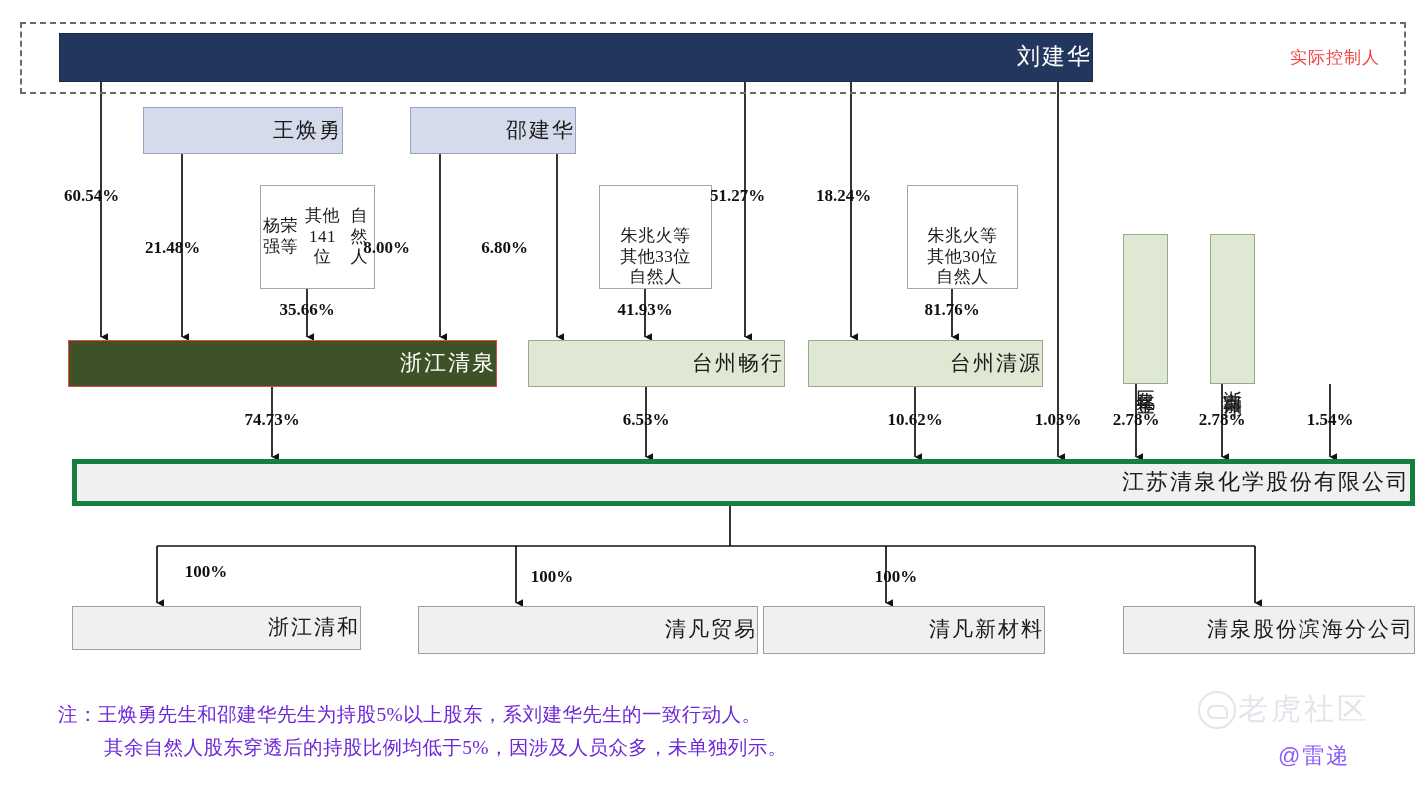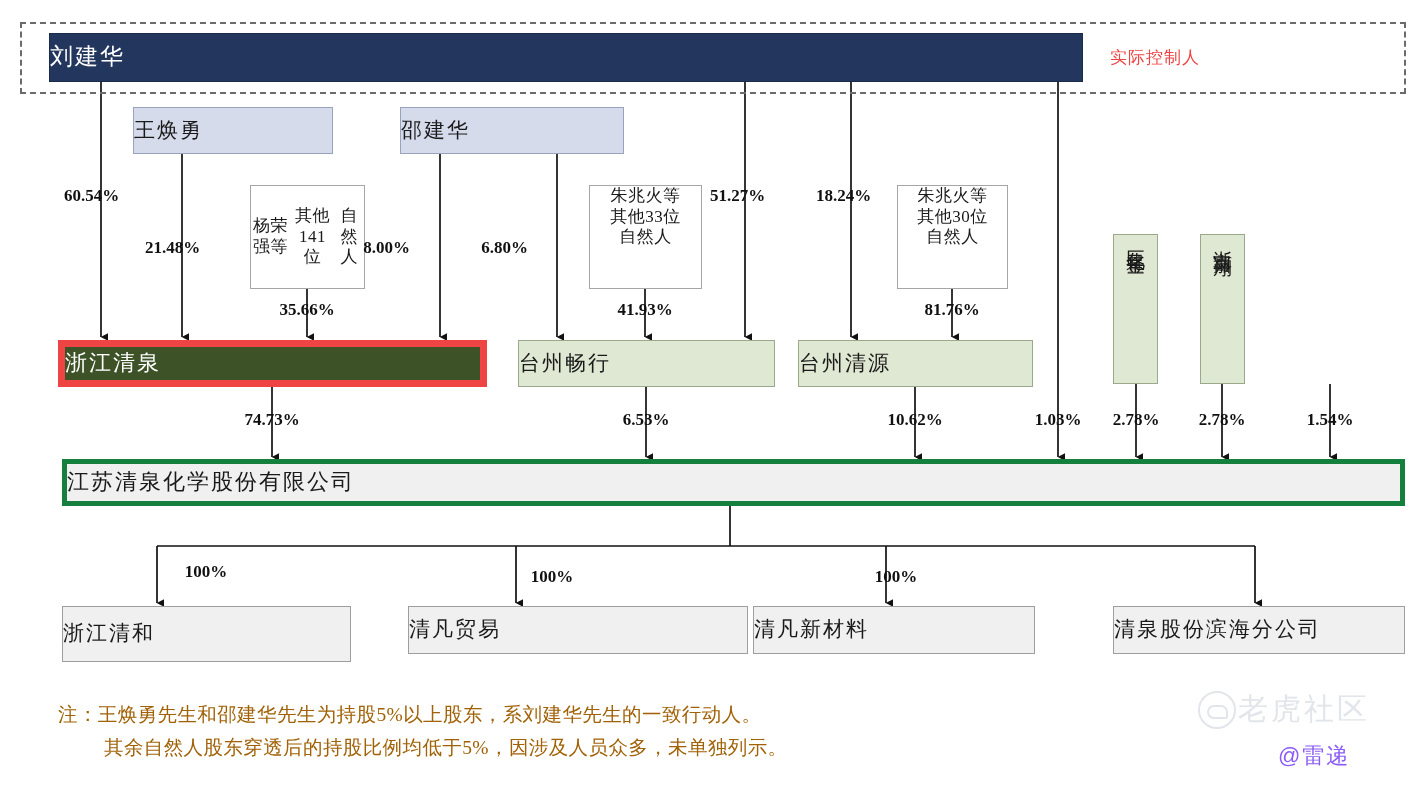--- a/index.html
+++ b/index.html
@@ -20,24 +20,25 @@
     left: 0; top: 0;
     width: 1426px;
     height: 788px;
     pointer-events: none;
   }
   .box {
     position: absolute;
     box-sizing: border-box;
     display: flex;
     align-items: center;
-    justify-content: flex-start;
+    justify-content: flex-end;
     text-align: center;
     line-height: 1.22;
     color: #1a1a1a;
+    margin-left: 10px;
   }
   
   .dashed-frame {
     position: absolute;
     box-sizing: border-box;
     border: 2px dashed #6b6b6b;
     background: transparent;
   }
   .navy {
     background: #23375e;
@@ -58,21 +59,21 @@
     letter-spacing: 2px;
   }
   .plain {
     background: #ffffff;
     border: 1px solid #a6a6a6;
     font-size: 17px;
     letter-spacing: 0.5px;
   }
   .darkgreen {
     background: #3d5226;
-    border: 7px solid #ef4444;
+    border: 1px solid #ef4444;
     color: #ffffff;
     font-size: 22px;
     letter-spacing: 2px;
   }
   .lightgreen {
     background: #dfe8d3;
     border: 1px solid #9aa98a;
     font-size: 21px;
     letter-spacing: 2px;
   }
@@ -100,21 +101,21 @@
     font-family: "Liberation Serif", "DejaVu Serif", serif;
     font-weight: bold;
     font-size: 17px;
     color: #111111;
     white-space: nowrap;
     transform: translateX(-50%);
   }
   .note {
     position: absolute;
     font-size: 19.5px;
-    color: #a16207;
+    color: #6d28d9;
     line-height: 1.7;
     letter-spacing: 0.4px;
     white-space: nowrap;
   }
   .note-indent { padding-left: 46px; }
   
   .wm-brand {
     position: absolute;
     display: flex;
     align-items: center;
@@ -208,21 +209,21 @@
   <div class="box navy" style="left:49px; top:33px; width:1034px; height:49px;">
     <span>刘建华</span>
   </div>
   <div class="box ctrl-label" style="left:1110px; top:40px; width:260px; height:36px;">
     <span>实际控制人</span>
   </div>
 
   <div class="box lavender" style="left:133px; top:107px; width:200px; height:47px;">
     <span>王焕勇</span>
   </div>
-  <div class="box lavender" style="left:400px; top:107px; width:224px; height:47px;">
+  <div class="box lavender" style="left:400px; top:107px; width:166px; height:47px;">
     <span>邵建华</span>
   </div>
 
   <div class="box plain" style="left:250px; top:185px; width:115px; height:104px; ">
     <span>杨荣强等</span>
     <span>其他141位</span>
     <span>自然人</span>
   </div>
   <div class="box plain" style="left:589px; top:185px; width:113px; height:104px; flex-direction:column;">
     <span>朱兆火等</span>
@@ -249,21 +250,21 @@
     <span>台州畅行</span>
   </div>
   <div class="box lightgreen" style="left:798px; top:340px; width:235px; height:47px;">
     <span>台州清源</span>
   </div>
 
   <div class="box mainco" style="left:62px; top:459px; width:1343px; height:47px;">
     <span>江苏清泉化学股份有限公司</span>
   </div>
 
-  <div class="box grey" style="left:62px; top:606px; width:289px; height:56px;">
+  <div class="box grey" style="left:62px; top:606px; width:289px; height:44px;">
     <span>浙江清和</span>
   </div>
   <div class="box grey" style="left:408px; top:606px; width:340px; height:48px;">
     <span>清凡贸易</span>
   </div>
   <div class="box grey" style="left:753px; top:606px; width:282px; height:48px;">
     <span>清凡新材料</span>
   </div>
   <div class="box grey" style="left:1113px; top:606px; width:292px; height:48px;">
     <span>清泉股份滨海分公司</span>

